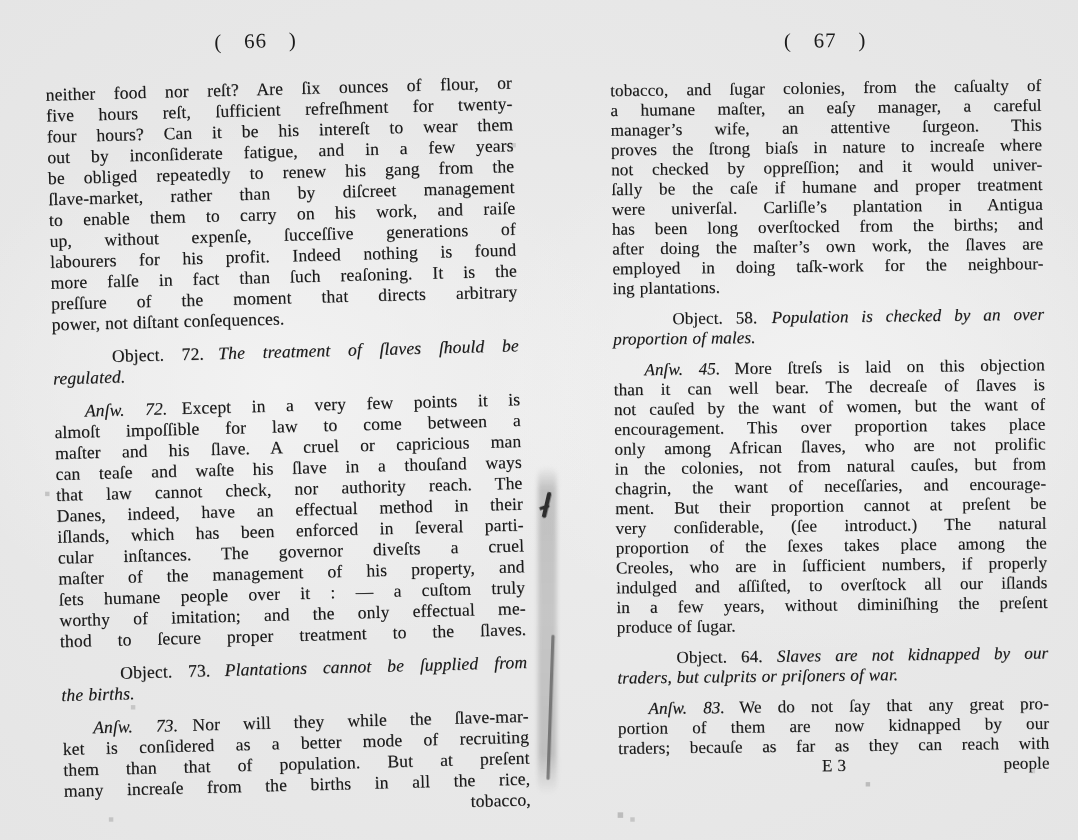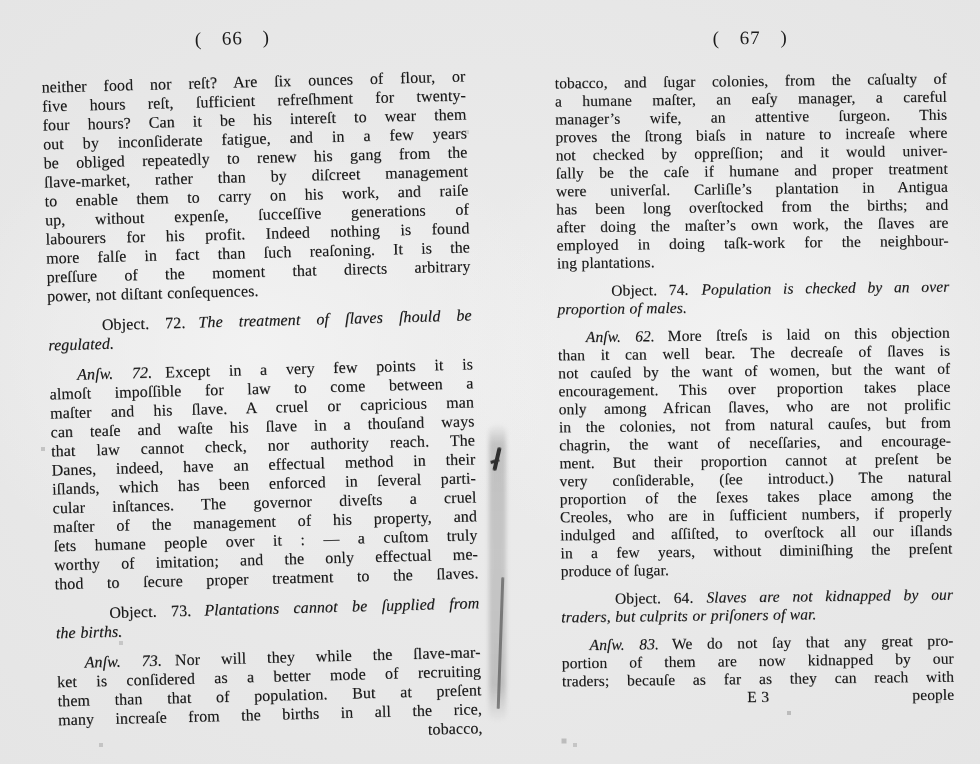--- a/index.html
+++ b/index.html
@@ -142,25 +142,25 @@
           <div class="line jfull">proves the ſtrong biaſs in nature to increaſe where</div>
           <div class="line jfull">not checked by oppreſſion; and it would univer-</div>
           <div class="line jfull">ſally be the caſe if humane and proper treatment</div>
           <div class="line jfull">were univerſal. Carliſle’s plantation in Antigua</div>
           <div class="line jfull">has been long overſtocked from the births; and</div>
           <div class="line jfull">after doing the maſter’s own work, the ſlaves are</div>
           <div class="line jfull">employed in doing taſk-work for the neighbour-</div>
           <div class="line">ing plantations.</div>
         </div>
         <div class="block objection">
-          <div class="line jfull first"><span class="label">Object. 74.</span><span class="t">Population is checked by an over</span></div>
+          <div class="line jfull first"><span class="label">Object. 58.</span><span class="t">Population is checked by an over</span></div>
           <div class="line">proportion of males.</div>
         </div>
         <div class="block answer">
-          <div class="line jfull first"><span class="label">Anſw. 62.</span><span class="t">More ſtreſs is laid on this objection</span></div>
+          <div class="line jfull first"><span class="label">Anſw. 45.</span><span class="t">More ſtreſs is laid on this objection</span></div>
           <div class="line jfull">than it can well bear. The decreaſe of ſlaves is</div>
           <div class="line jfull">not cauſed by the want of women, but the want of</div>
           <div class="line jfull">encouragement. This over proportion takes place</div>
           <div class="line jfull">only among African ſlaves, who are not prolific</div>
           <div class="line jfull">in the colonies, not from natural cauſes, but from</div>
           <div class="line jfull">chagrin, the want of neceſſaries, and encourage-</div>
           <div class="line jfull">ment. But their proportion cannot at preſent be</div>
           <div class="line jfull">very conſiderable, (ſee introduct.) The natural</div>
           <div class="line jfull">proportion of the ſexes takes place among the</div>
           <div class="line jfull">Creoles, who are in ſufficient numbers, if properly</div>

